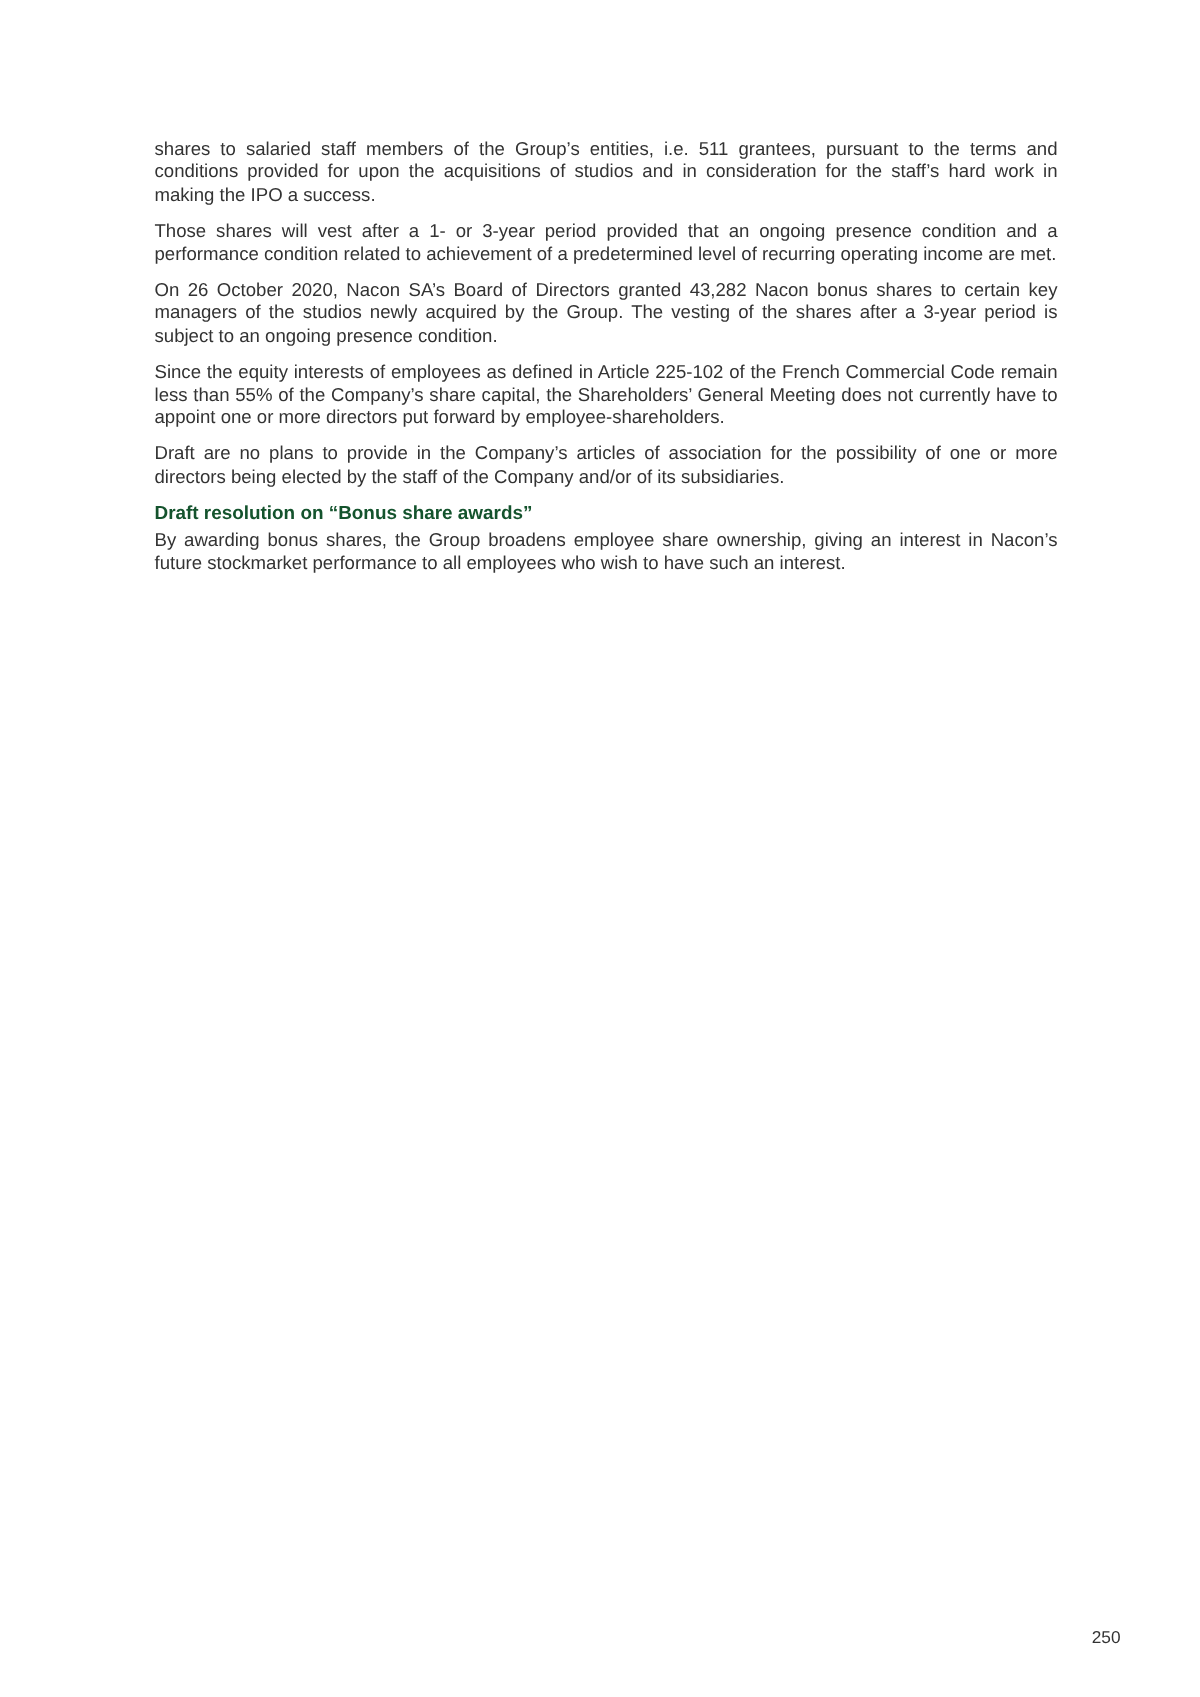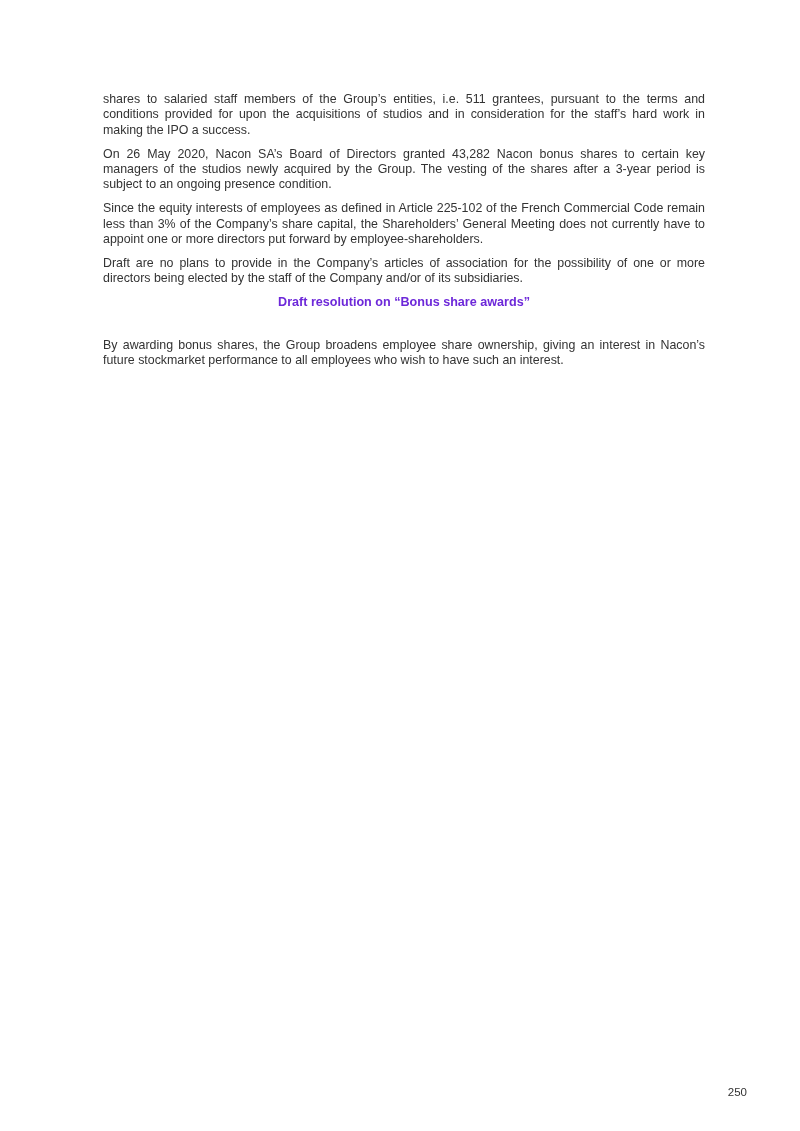--- a/index.html
+++ b/index.html
@@ -24,42 +24,43 @@
     width: 602px;
   }
   .content p {
     margin: 0 0 8.8px 0;
     font-size: 12.4px;
     line-height: 15.3px;
     color: #333333;
     text-align: justify;
   }
   .content h2 {
-    margin: 0 0 27px 0;
+    margin: 0 0 3px 0;
     font-size: 12.6px;
     line-height: 15.3px;
     font-weight: bold;
-    color: #6d28d9;
-    text-align: center;
+    color: #14532d;
+    text-align: left;
   }
   .page-number {
     position: absolute;
     top: 1086px;
     right: 53px;
     font-size: 11.5px;
     line-height: 13px;
     color: #333333;
   }
 </style>
 </head>
 <body>
 
 <div class="page">
   <main class="content">
     <p>shares to salaried staff members of the Group’s entities, i.e. 511 grantees, pursuant to the terms and conditions provided for upon the acquisitions of studios and in consideration for the staff’s hard work in making the IPO a success.</p>
-    <p>On 26 May 2020, Nacon SA’s Board of Directors granted 43,282 Nacon bonus shares to certain key managers of the studios newly acquired by the Group. The vesting of the shares after a 3-year period is subject to an ongoing presence condition.</p>
-    <p>Since the equity interests of employees as defined in Article 225-102 of the French Commercial Code remain less than 3% of the Company’s share capital, the Shareholders’ General Meeting does not currently have to appoint one or more directors put forward by employee-shareholders.</p>
+    <p>Those shares will vest after a 1- or 3-year period provided that an ongoing presence condition and a performance condition related to achievement of a predetermined level of recurring operating income are met.</p>
+    <p>On 26 October 2020, Nacon SA’s Board of Directors granted 43,282 Nacon bonus shares to certain key managers of the studios newly acquired by the Group. The vesting of the shares after a 3-year period is subject to an ongoing presence condition.</p>
+    <p>Since the equity interests of employees as defined in Article 225-102 of the French Commercial Code remain less than 55% of the Company’s share capital, the Shareholders’ General Meeting does not currently have to appoint one or more directors put forward by employee-shareholders.</p>
     <p>Draft are no plans to provide in the Company’s articles of association for the possibility of one or more directors being elected by the staff of the Company and/or of its subsidiaries.</p>
     <h2>Draft resolution on “Bonus share awards”</h2>
     <p>By awarding bonus shares, the Group broadens employee share ownership, giving an interest in Nacon’s future stockmarket performance to all employees who wish to have such an interest.</p>
   </main>
   <div class="page-number">250</div>
 </div>
 
 </body></html>

